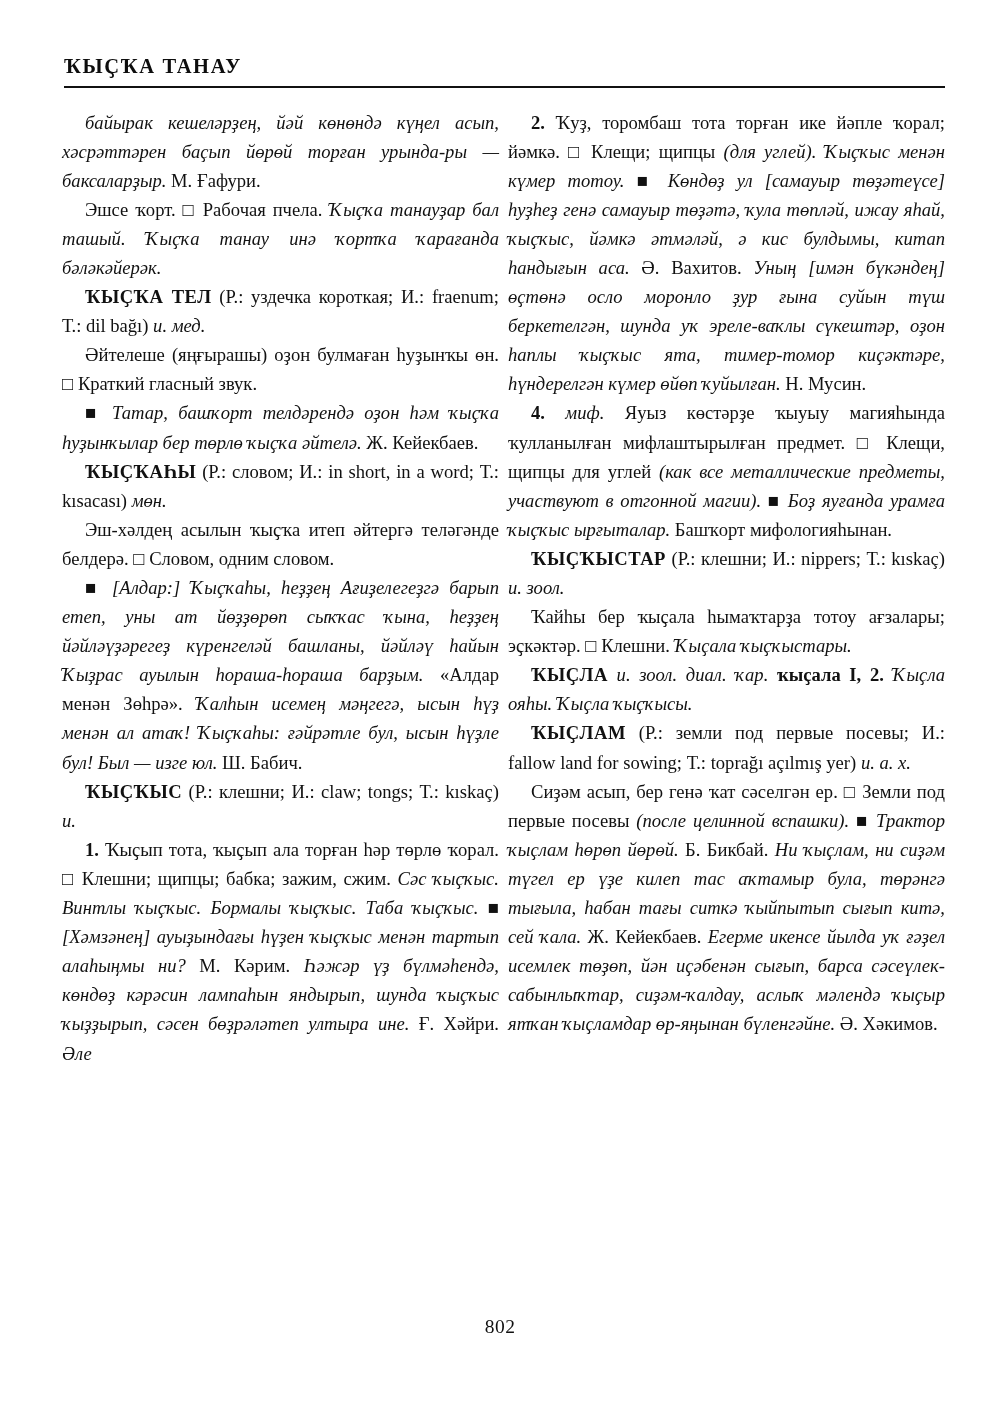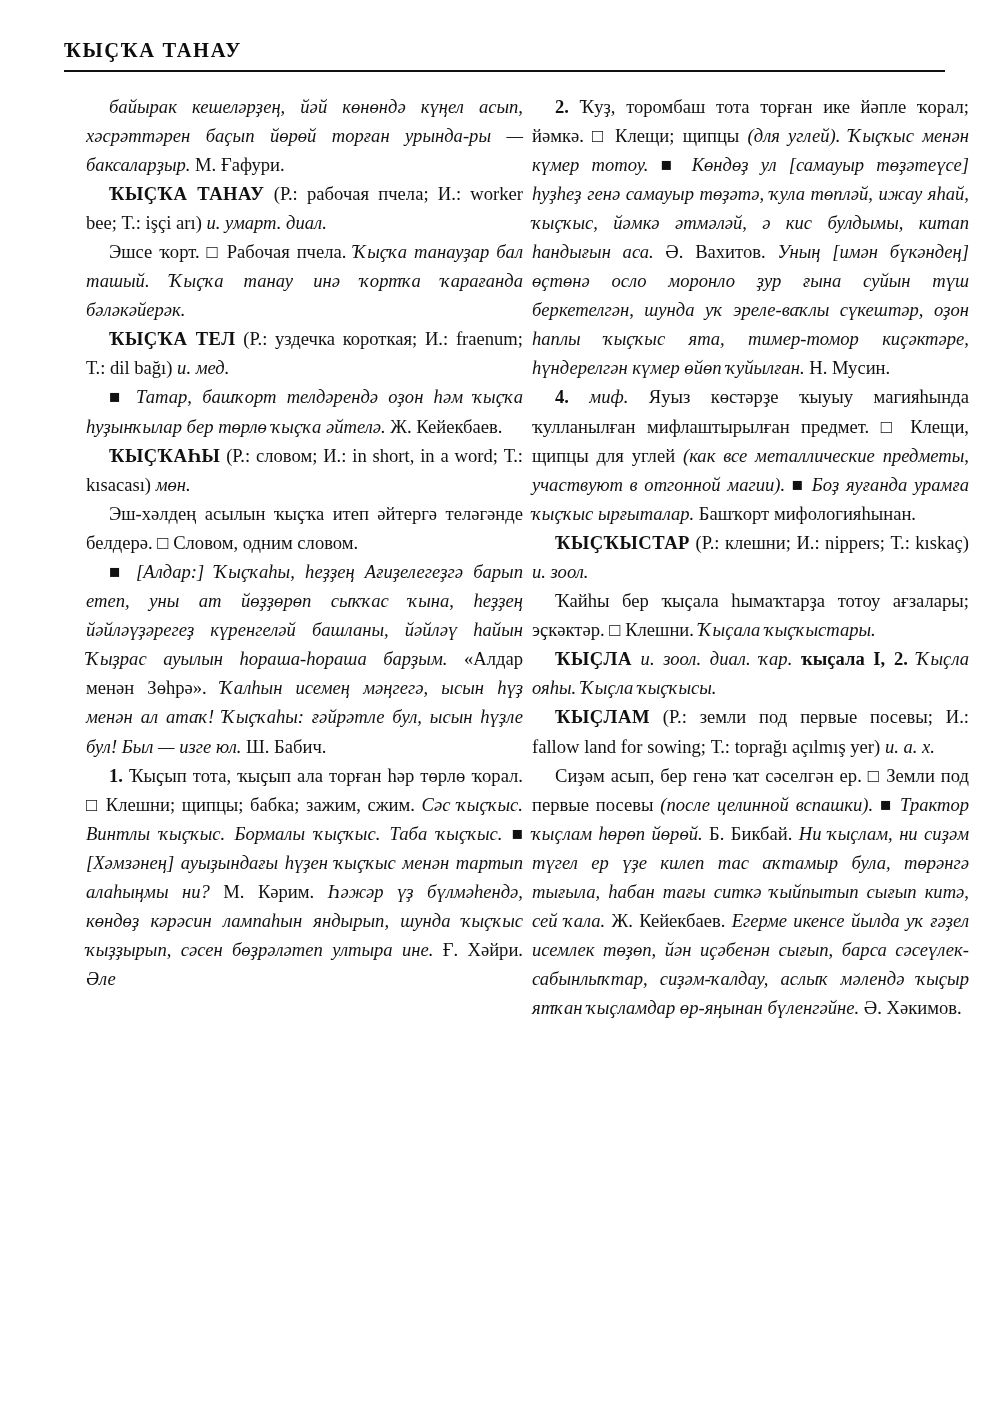--- a/index.html
+++ b/index.html
@@ -10,21 +10,21 @@
   body {
     width: 1000px;
     height: 1412px;
     font-family: "Liberation Serif", "DejaVu Serif", serif;
     color: #111111;
     position: relative;
     overflow: hidden;
   }
   .page {
     position: absolute;
-    left: 0; top: 0;
+    left: 0; top: 16px;
     width: 1000px;
     height: 1048px;
     box-sizing: border-box;
     padding: 40px 55px 0 62px;
   }
   
   .runhead {
     font-weight: bold;
     font-size: 20.5px;
     letter-spacing: 1.6px;
@@ -42,21 +42,20 @@
   
   .columns {
     position: relative;
     width: 883px;
     height: 1185px;
   }
   .col {
     position: absolute;
     top: 0;
     width: 437px;
-    margin-left: 24px;
   }
   .col-left  { left: 0; }
   .col-right { left: 446px; }
 
   .p {
     margin: 0;
     font-size: 18.6px;
     line-height: 29.1px;
     text-align: justify;
     text-justify: inter-word;
@@ -95,33 +94,35 @@
 <body>
 
 <div class="page">
 
   <div class="runhead">ҠЫҪҠА ТАНАУ</div>
   <div class="rule"></div>
 
   <div class="columns">
     <div class="col col-left">
         <p class="p indent nolast"><i>байырак кешеләрҙең, йәй көнөндә күңел асып, хәсрәттәрен баҫып йөрөй торған урында-ры — баксаларҙыр.</i> М. Ғафури.</p>
-        <p class="p indent nolast"><b class="hw">ҠЫҪҠА ТАНАУ</b> (Р.: рабочая пчела; И.: worker bee; Т.: işçi arı) <i>и. умарт. диал.</i></p>
         <p class="p indent nolast">Эшсе ҡорт. □ Рабочая пчела. <i>Ҡыҫҡа танауҙар бал ташый. Ҡыҫҡа танау инә ҡортҡа ҡарағанда бәләкәйерәк.</i></p>
         <p class="p indent nolast"><b class="hw">ҠЫҪҠА ТЕЛ</b> (Р.: уздечка короткая; И.: fraenum; Т.: dil bağı) <i>и. мед.</i></p>
+        <p class="p indent nolast">Әйтелеше (яңғырашы) оҙон булмаған һуҙынҡы өн. □ Краткий гласный звук.</p>
         <p class="p indent nolast">■ <i>Татар, башҡорт телдәрендә оҙон һәм ҡыҫҡа һуҙынҡылар бер төрлө ҡыҫҡа әйтелә.</i> Ж. Кейекбаев.</p>
         <p class="p indent nolast"><b class="hw">ҠЫҪҠАҺЫ</b> (Р.: словом; И.: in short, in a word; Т.: kısacası) <i>мөн.</i></p>
         <p class="p indent nolast">Эш-хәлдең асылын ҡыҫҡа итеп әйтергә теләгәнде белдерә. □ Словом, одним словом.</p>
         <p class="p indent nolast">■ <i>[Алдар:] Ҡыҫҡаһы, һеҙҙең Ағиҙелегеҙгә барып етеп, уны ат йөҙҙөрөп сыҡҡас ҡына, һеҙҙең йәйләүҙәрегеҙ күренгеләй башланы, йәйләү һайын Ҡыҙрас ауылын һораша-һораша барҙым.</i> «Алдар менән Зөһрә». <i>Ҡалһын исемең мәңгегә, ысын һүҙ менән ал атаҡ! Ҡыҫҡаһы: ғәйрәтле бул, ысын һүҙле бул! Был — изге юл.</i> Ш. Бабич.</p>
+        <p class="p indent nolast"><b class="hw">ҠЫҪҠЫС</b> (Р.: клешни; И.: claw; tongs; Т.: kıskaç) <i>и.</i></p>
         <p class="p indent nolast"><b class="sense">1.</b> Ҡыҫып тота, ҡыҫып ала торған һәр төрлө ҡорал. □ Клешни; щипцы; бабка; зажим, сжим. <i>Сәс ҡыҫҡыс. Винтлы ҡыҫҡыс. Бормалы ҡыҫҡыс. Таба ҡыҫҡыс.</i> ■ <i>[Хәмзәнең] ауыҙындағы һүҙен ҡыҫҡыс менән тартып алаһыңмы ни?</i> М. Кәрим. <i>Һәжәр үҙ бүлмәһендә, көндөҙ кәрәсин лампаһын яндырып, шунда ҡыҫҡыс ҡыҙҙырып, сәсен бөҙрәләтеп ултыра ине.</i> Ғ. Хәйри. <i>Әле</i></p>
       </div>
     <div class="col col-right">
         <p class="p indent nolast"><b class="sense">2.</b> Ҡуҙ, торомбаш тота торған ике йәпле ҡорал; йәмкә. □ Клещи; щипцы <i>(для углей).</i> <i>Ҡыҫҡыс менән күмер тотоу.</i> ■ <i>Көндөҙ ул [самауыр төҙәтеүсе] һуҙһеҙ генә самауыр төҙәтә, ҡула төпләй, ижау яһай, ҡыҫҡыс, йәмкә әтмәләй, ә кис булдымы, китап һандығын аса.</i> Ә. Вахитов. <i>Уның [имән бүкәндең] өҫтөнә осло моронло ҙур ғына суйын түш беркетелгән, шунда уҡ эреле-ваҡлы сүкештәр, оҙон һаплы ҡыҫҡыс ята, тимер-томор киҫәктәре, һүндерелгән күмер өйөп ҡуйылған.</i> Н. Мусин.</p>
         <p class="p indent nolast"><b class="sense">4.</b> <i>миф.</i> Яуыз көстәрҙе ҡыуыу магияһында ҡулланылған мифлаштырылған предмет. □ Клещи, щипцы для углей <i>(как все металлические предметы, участвуют в отгонной магии).</i> ■ <i>Боҙ яуғанда урамға ҡыҫҡыс ырғыталар.</i> Башҡорт мифологияһынан.</p>
         <p class="p indent nolast"><b class="hw">ҠЫҪҠЫСТАР</b> (Р.: клешни; И.: nippers; Т.: kıskaç) <i>и. зоол.</i></p>
         <p class="p indent nolast">Ҡайһы бер ҡыҫала һымаҡтарҙа тотоу ағзалары; эҫкәктәр. □ Клешни. <i>Ҡыҫала ҡыҫҡыстары.</i></p>
         <p class="p indent nolast"><b class="hw">ҠЫҪЛА</b> <i>и. зоол. диал. ҡар.</i> <b>ҡыҫала I, 2.</b> <i>Ҡыҫла ояһы. Ҡыҫла ҡыҫҡысы.</i></p>
         <p class="p indent nolast"><b class="hw">ҠЫҪЛАМ</b> (Р.: земли под первые посевы; И.: fallow land for sowing; Т.: toprağı açılmış yer) <i>и. а. х.</i></p>
         <p class="p indent nolast">Сиҙәм асып, бер генә ҡат сәселгән ер. □ Земли под первые посевы <i>(после целинной вспашки).</i> ■ <i>Трактор ҡыҫлам һөрөп йөрөй.</i> Б. Бикбай. <i>Ни ҡыҫлам, ни сиҙәм түгел ер үҙе килеп тас аҡтамыр була, төрәнгә тығыла, һабан тағы ситкә ҡыйпытып сығып китә, сей ҡала.</i> Ж. Кейекбаев. <i>Егерме икенсе йылда уҡ ғәҙел исемлек төҙөп, йән иҫәбенән сығып, барса сәсеүлек-сабынлыҡтар, сиҙәм-ҡалдау, аслыҡ мәлендә ҡыҫыр ятҡан ҡыҫламдар өр-яңынан бүленгәйне.</i> Ә. Хәкимов.</p>
       </div>
   </div>
 
+  <div class="pagenum">802</div>
 </div>
 
 </body></html>

